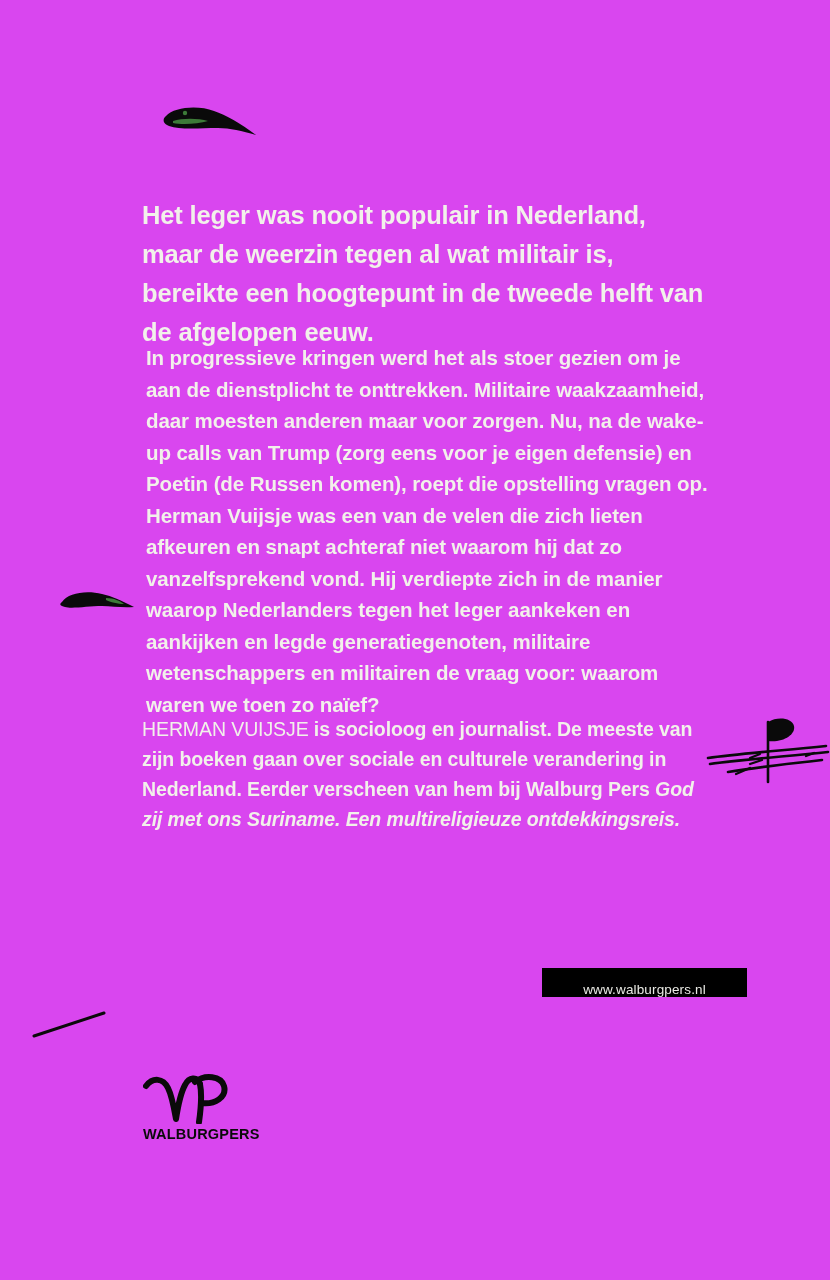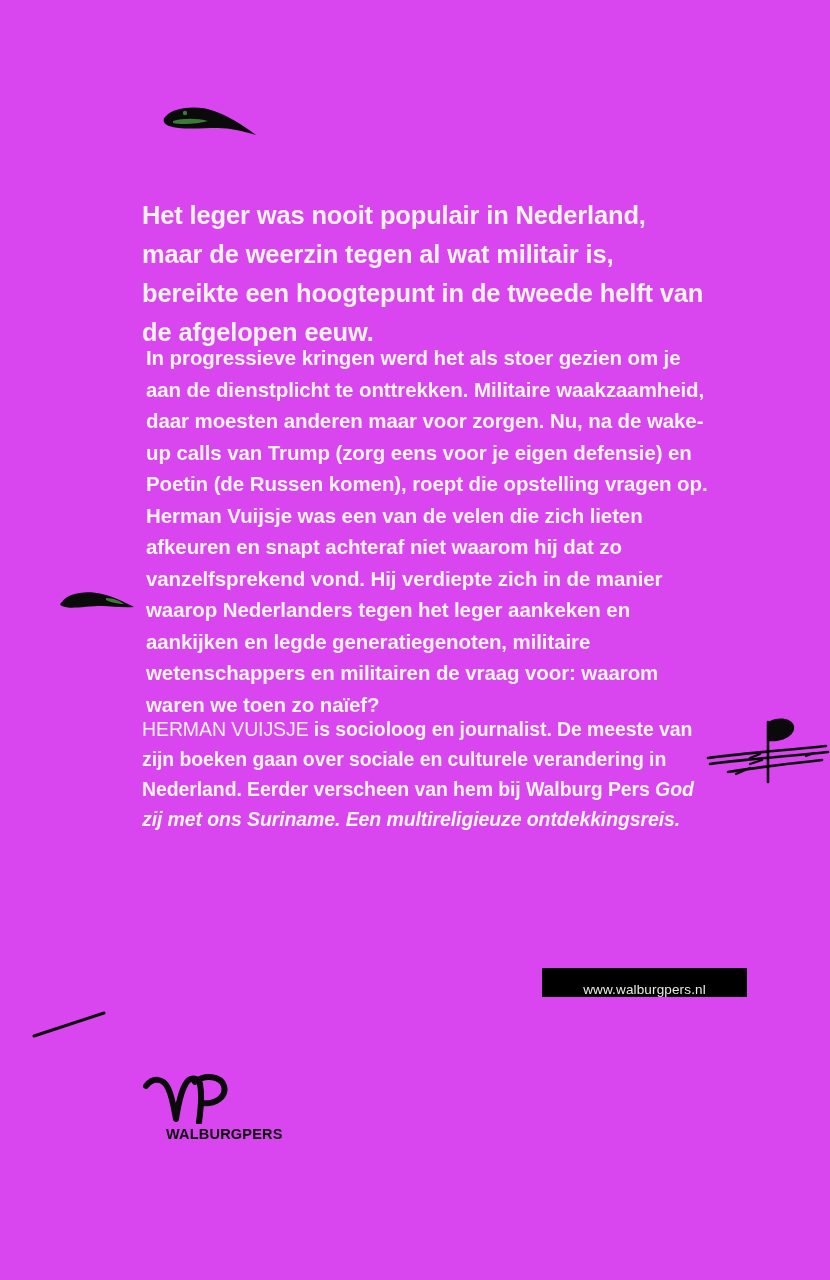--- a/index.html
+++ b/index.html
@@ -113,21 +113,20 @@
     width: 86px;
     height: 52px;
   }
   .logo-word {
     display: block;
     margin-top: 2px;
     color: #0a0a0a;
     font-size: 14.5px;
     font-weight: 700;
     letter-spacing: 0.2px;
-    margin-left: 23px;
   }
 </style>
 </head>
 <body>
 
 <div class="cover">
 
   <div class="ink ink-bird-top">
     <svg viewBox="0 0 100 46" width="100" height="46" aria-hidden="true">
       <path d="M6 16 C14 7, 38 5, 54 11 C66 15, 80 23, 96 35 C82 31, 70 28, 58 28 C40 28, 20 30, 9 26 C3 24, 2 19, 6 16 Z" fill="#0a0a0a"></path>

